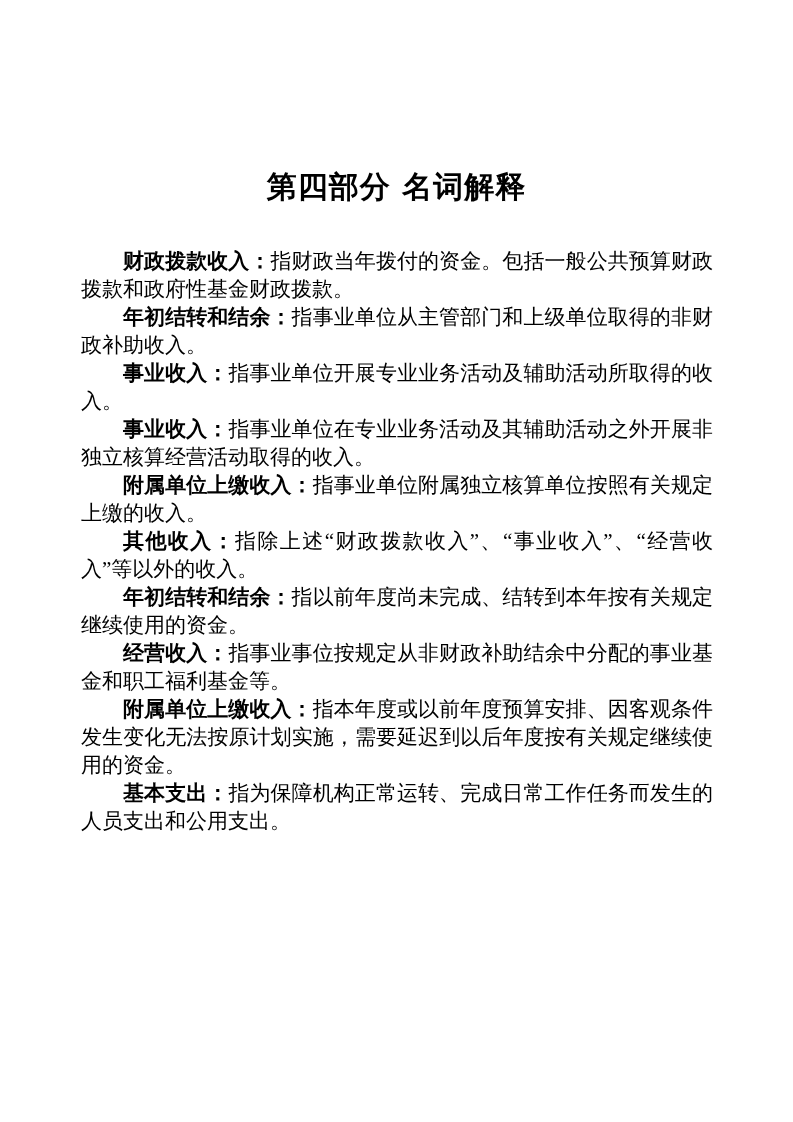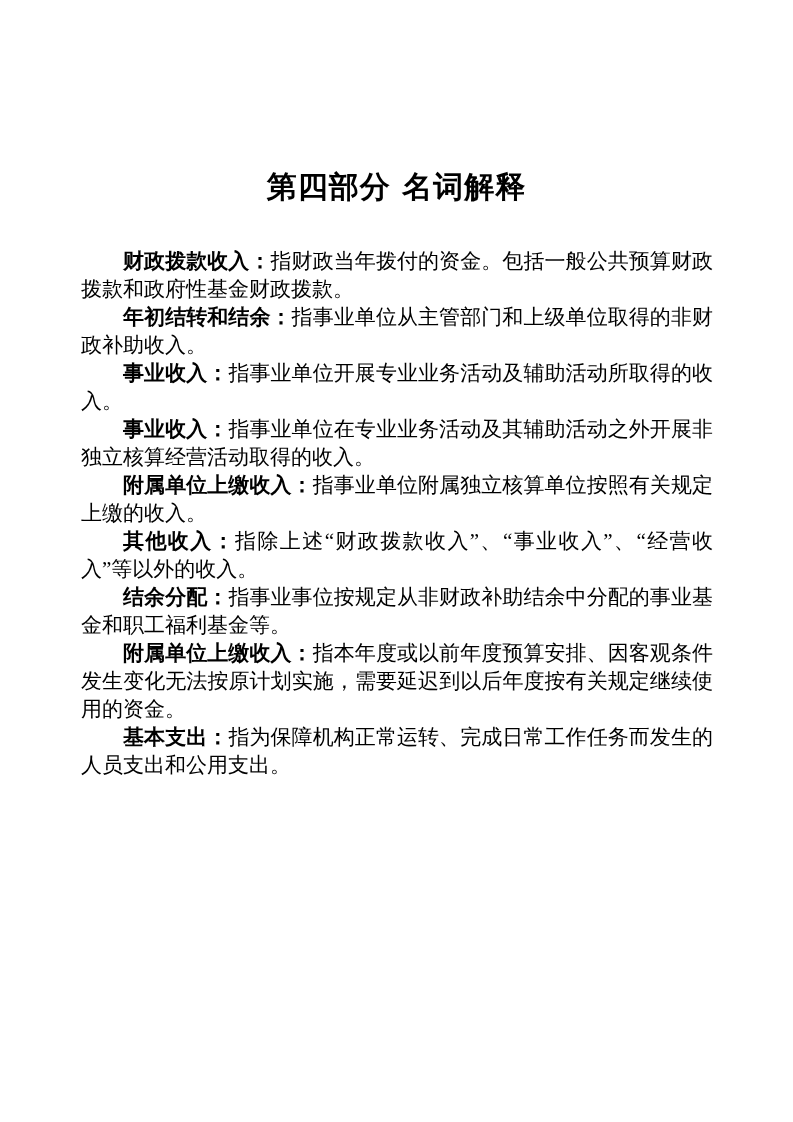--- a/index.html
+++ b/index.html
@@ -64,22 +64,23 @@
 
     <p class="para"><span class="term">事业收入：</span><span class="definition">指事业单位开展专业业务活动及辅助活动所取得的收入。</span></p>
 
     <p class="para"><span class="term">事业收入：</span><span class="definition">指事业单位在专业业务活动及其辅助活动之外开展非独立核算经营活动取得的收入。</span></p>
 
     <p class="para"><span class="term">附属单位上缴收入：</span><span class="definition">指事业单位附属独立核算单位按照有关规定上缴的收入。</span></p>
 
     <p class="para"><span class="term">其他收入：</span><span class="definition">指除上述“财政拨款收入”、“事业收入”、“经营收入”等以外的收入。</span></p>
 
 
+    <p class="para"><span class="term">年初结转和结余：</span><span class="definition">指以前年度尚未完成、结转到本年按有关规定继续使用的资金。</span></p>
 
-    <p class="para"><span class="term">结余分配：</span><span class="definition">指事业事位按规定从非财政补助结余中分配的事业基金和职工福利基金等。</span></p>
+    <p class="para"><span class="term">经营收入：</span><span class="definition">指事业事位按规定从非财政补助结余中分配的事业基金和职工福利基金等。</span></p>
 
     <p class="para"><span class="term">附属单位上缴收入：</span><span class="definition">指本年度或以前年度预算安排、因客观条件发生变化无法按原计划实施，需要延迟到以后年度按有关规定继续使用的资金。</span></p>
 
     <p class="para"><span class="term">基本支出：</span><span class="definition">指为保障机构正常运转、完成日常工作任务而发生的人员支出和公用支出。</span></p>
 
 
   </div>
 </div>
 
 </body></html>

